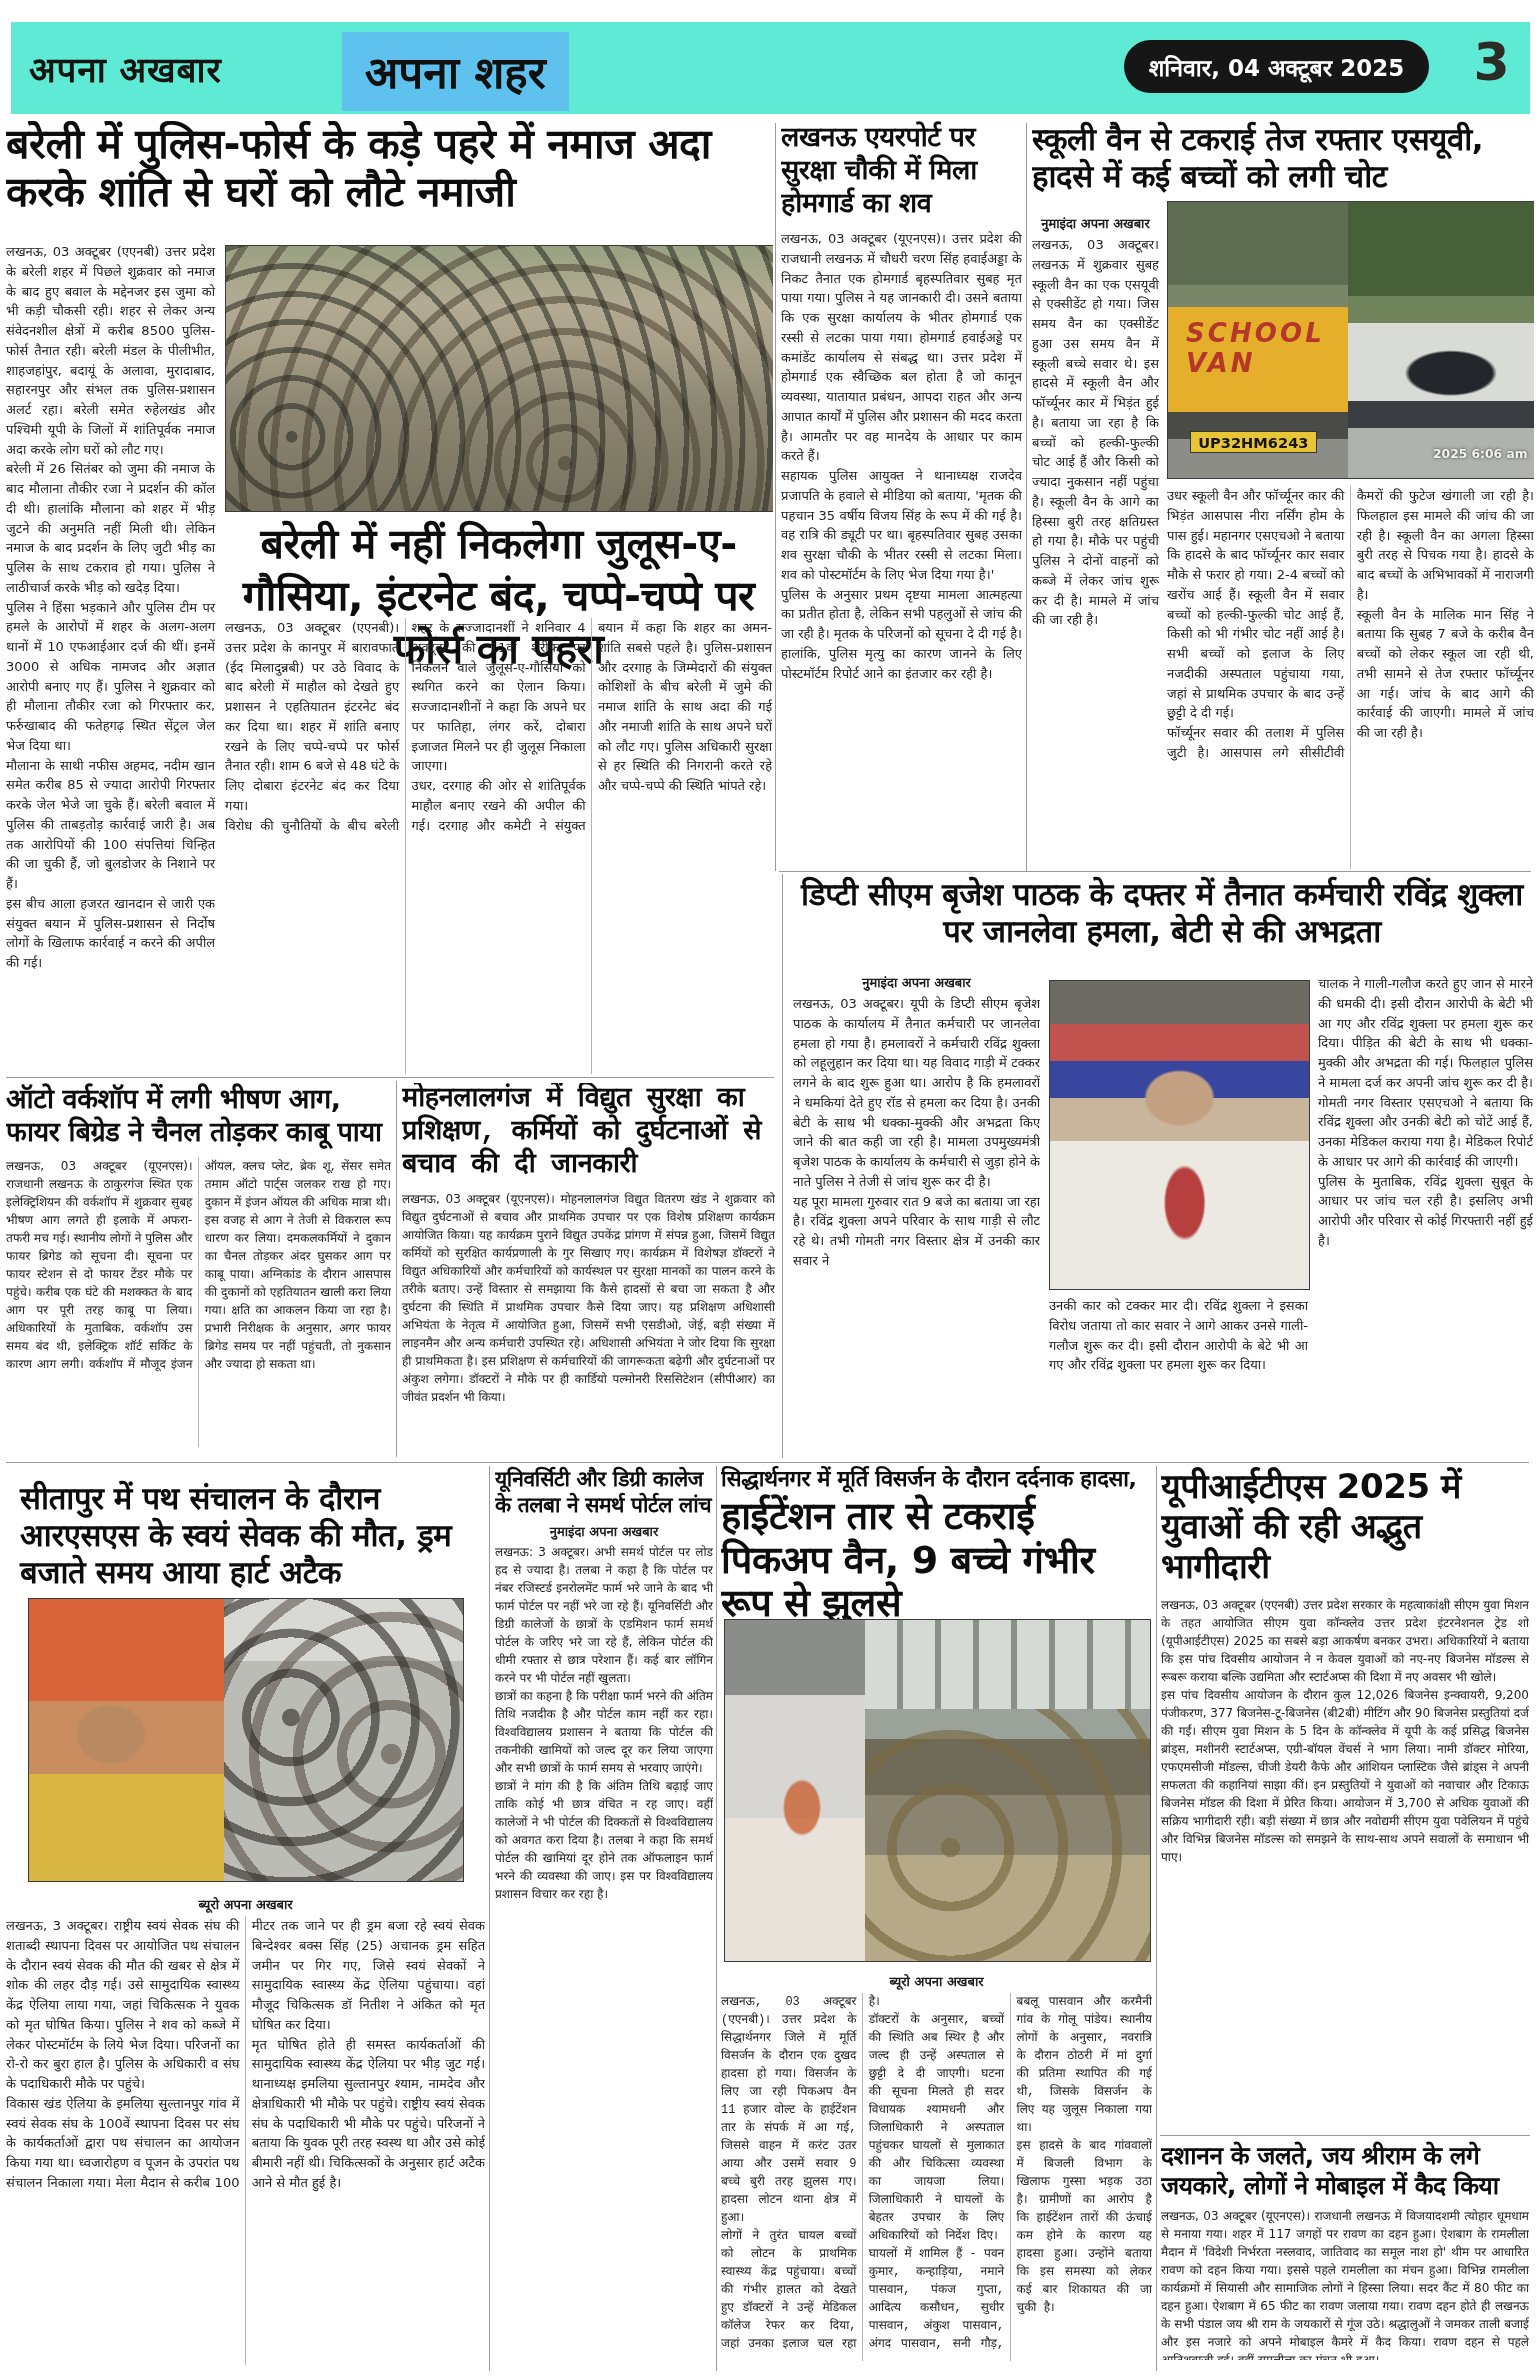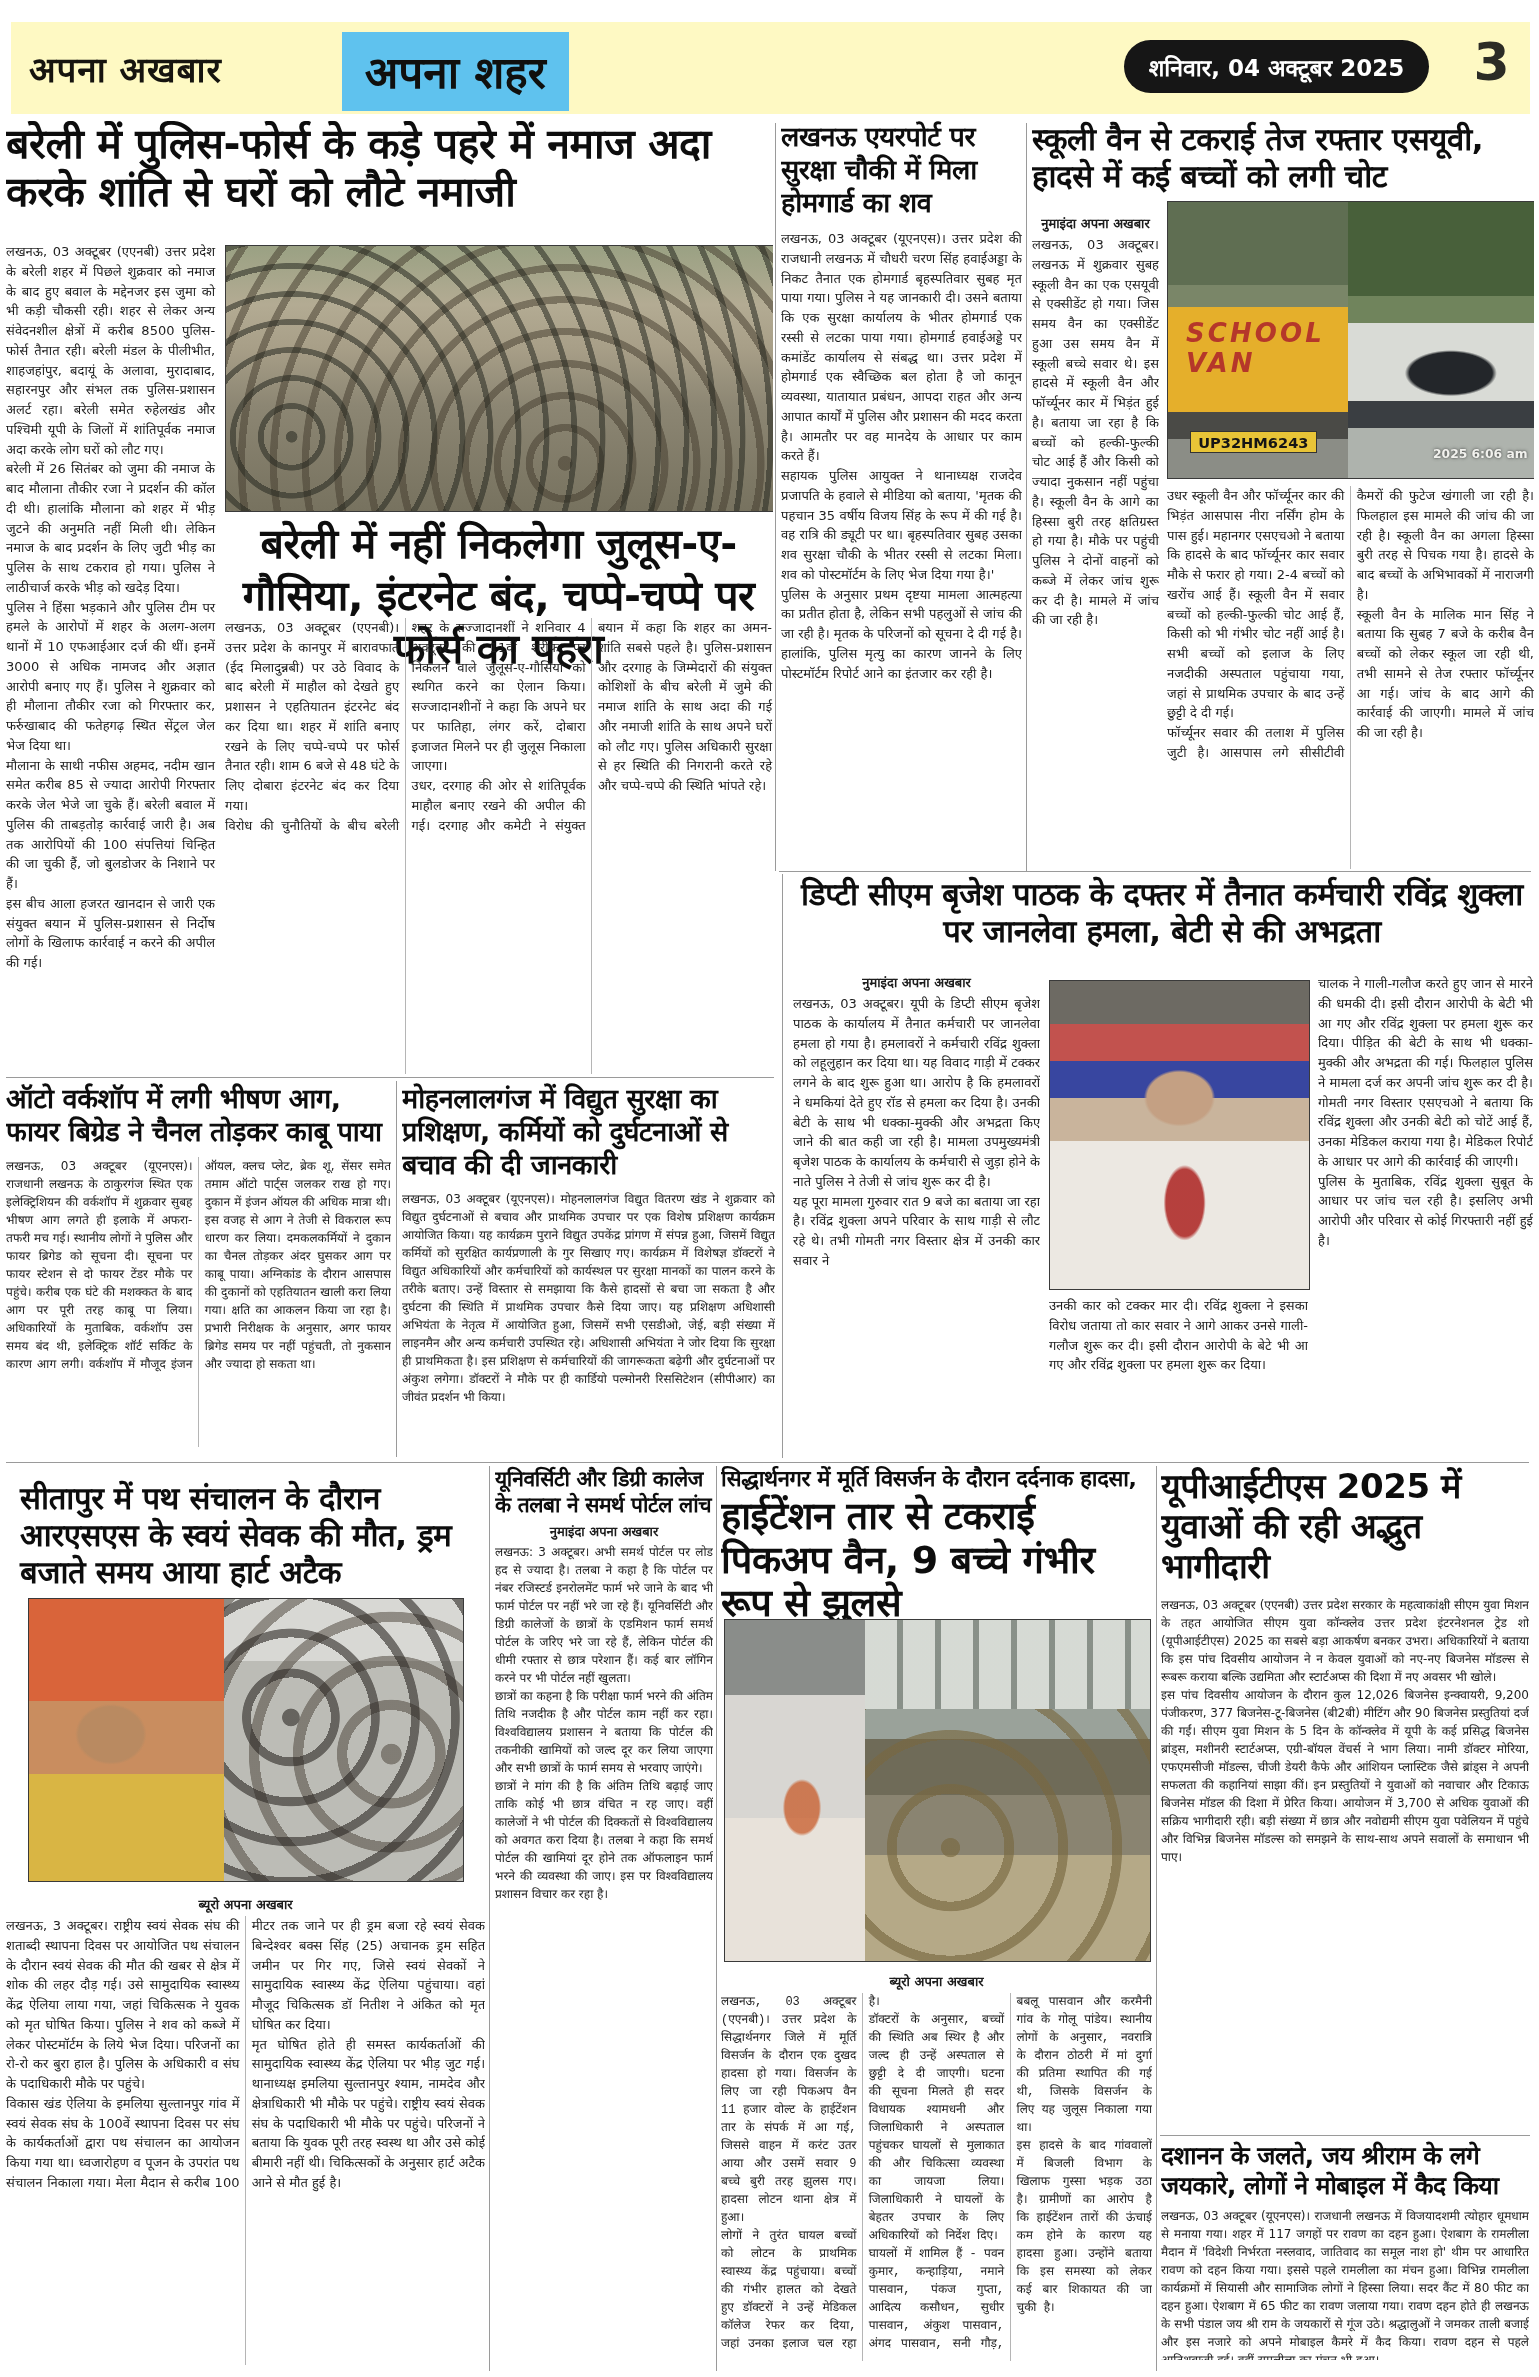--- a/index.html
+++ b/index.html
@@ -1,19 +1,19 @@
 <!DOCTYPE html>
 <html style="font-size:12.3px"><head>
 <meta charset="utf-8">
 <style>
   html,body{margin:0;padding:0;background:#ffffff;}
   .page{position:relative;width:1540px;height:2377px;background:#fff;overflow:hidden;
         font-family:"DejaVu Sans","Liberation Sans",sans-serif;color:#1c1c1c;}
   
-  .masthead{position:absolute;left:10.7px;top:21.5px;width:1519px;height:92px;background:#fef9c3;}
+  .masthead{position:absolute;left:10.7px;top:21.5px;width:1519px;height:92px;background:#5eead4;}
   .paper-name{position:absolute;left:18.4px;top:23px;font-size:35px;font-weight:800;color:#16140f;letter-spacing:0.8px;}
   .section-name{position:absolute;left:331px;top:10.7px;background:#5fc2ee;padding:9.2px 23px;font-size:44px;font-weight:800;color:#10100e;}
   .date-pill{position:absolute;right:101px;top:18.4px;background:#161616;color:#fff;font-size:23px;font-weight:700;
              padding:10.7px 24.5px;border-radius:28px;}
   .page-num{position:absolute;right:20px;top:10.7px;font-size:52px;font-weight:800;color:#2c2c25;}
   
   .vrule{position:absolute;width:0.8px;background:#9a9a9a;}
   .hrule{position:absolute;height:0.8px;background:#9a9a9a;}
   
   .article{position:absolute;overflow:hidden;}
@@ -141,21 +141,21 @@
     <div class="abs bt" style="left:528px;top:98px;width:215px;height:480px;overflow:hidden;">चालक ने गाली-गलौज करते हुए जान से मारने की धमकी दी। इसी दौरान आरोपी के बेटी भी आ गए और रविंद्र शुक्ला पर हमला शुरू कर दिया। पीड़ित की बेटी के साथ भी धक्का-मुक्की और अभद्रता की गई। फिलहाल पुलिस ने मामला दर्ज कर अपनी जांच शुरू कर दी है। गोमती नगर विस्तार एसएचओ ने बताया कि रविंद्र शुक्ला और उनकी बेटी को चोटें आई हैं, उनका मेडिकल कराया गया है। मेडिकल रिपोर्ट के आधार पर आगे की कार्रवाई की जाएगी।
 पुलिस के मुताबिक, रविंद्र शुक्ला सुबूत के आधार पर जांच चल रही है। इसलिए अभी आरोपी और परिवार से कोई गिरफ्तारी नहीं हुई है।</div>
   </section>
 
   <section class="article" style="left:6.1px;top:1083px;width:385px;height:376px;">
     <h2 class="hl h-md" style="margin:0;">ऑटो वर्कशॉप में लगी भीषण आग, फायर बिग्रेड ने चैनल तोड़कर काबू पाया</h2>
     <div class="bt cols-2 bt-sm" style="margin-top:7.7px;height:290px;overflow:hidden;">लखनऊ, 03 अक्टूबर (यूएनएस)। राजधानी लखनऊ के ठाकुरगंज स्थित एक इलेक्ट्रिशियन की वर्कशॉप में शुक्रवार सुबह भीषण आग लगते ही इलाके में अफरा-तफरी मच गई। स्थानीय लोगों ने पुलिस और फायर ब्रिगेड को सूचना दी। सूचना पर फायर स्टेशन से दो फायर टेंडर मौके पर पहुंचे। करीब एक घंटे की मशक्कत के बाद आग पर पूरी तरह काबू पा लिया। अधिकारियों के मुताबिक, वर्कशॉप उस समय बंद थी, इलेक्ट्रिक शॉर्ट सर्किट के कारण आग लगी। वर्कशॉप में मौजूद इंजन ऑयल, क्लच प्लेट, ब्रेक शू, सेंसर समेत तमाम ऑटो पार्ट्स जलकर राख हो गए। दुकान में इंजन ऑयल की अधिक मात्रा थी। इस वजह से आग ने तेजी से विकराल रूप धारण कर लिया। दमकलकर्मियों ने दुकान का चैनल तोड़कर अंदर घुसकर आग पर काबू पाया। अग्निकांड के दौरान आसपास की दुकानों को एहतियातन खाली करा लिया गया। क्षति का आकलन किया जा रहा है। प्रभारी निरीक्षक के अनुसार, अगर फायर ब्रिगेड समय पर नहीं पहुंचती, तो नुकसान और ज्यादा हो सकता था।</div>
   </section>
 
   <section class="article" style="left:402px;top:1083px;width:373px;height:376px;">
-    <h2 class="hl h-md" style="margin:0;">मोहनलालगंज में विद्युत सुरक्षा का प्रशिक्षण, कर्मियों को दुर्घटनाओं से बचाव की दी जानकारी</h2>
+    <h2 class="hl h-md" style="margin:0;font-family:Liberation Mono, monospace;">मोहनलालगंज में विद्युत सुरक्षा का प्रशिक्षण, कर्मियों को दुर्घटनाओं से बचाव की दी जानकारी</h2>
     <div class="bt bt-sm" style="margin-top:7.7px;height:290px;overflow:hidden;">लखनऊ, 03 अक्टूबर (यूएनएस)। मोहनलालगंज विद्युत वितरण खंड ने शुक्रवार को विद्युत दुर्घटनाओं से बचाव और प्राथमिक उपचार पर एक विशेष प्रशिक्षण कार्यक्रम आयोजित किया। यह कार्यक्रम पुराने विद्युत उपकेंद्र प्रांगण में संपन्न हुआ, जिसमें विद्युत कर्मियों को सुरक्षित कार्यप्रणाली के गुर सिखाए गए। कार्यक्रम में विशेषज्ञ डॉक्टरों ने विद्युत अधिकारियों और कर्मचारियों को कार्यस्थल पर सुरक्षा मानकों का पालन करने के तरीके बताए। उन्हें विस्तार से समझाया कि कैसे हादसों से बचा जा सकता है और दुर्घटना की स्थिति में प्राथमिक उपचार कैसे दिया जाए। यह प्रशिक्षण अधिशासी अभियंता के नेतृत्व में आयोजित हुआ, जिसमें सभी एसडीओ, जेई, बड़ी संख्या में लाइनमैन और अन्य कर्मचारी उपस्थित रहे। अधिशासी अभियंता ने जोर दिया कि सुरक्षा ही प्राथमिकता है। इस प्रशिक्षण से कर्मचारियों की जागरूकता बढ़ेगी और दुर्घटनाओं पर अंकुश लगेगा। डॉक्टरों ने मौके पर ही कार्डियो पल्मोनरी रिससिटेशन (सीपीआर) का जीवंत प्रदर्शन भी किया।</div>
   </section>
 
   <section class="article" style="left:6.1px;top:1466px;width:479px;height:905px;">
     <h2 class="hl h-lg" style="margin:14px;">सीतापुर में पथ संचालन के दौरान आरएसएस के स्वयं सेवक की मौत, ड्रम बजाते समय आया हार्ट अटैक</h2>
     <div class="photo" style="left:21.5px;top:132px;width:434px;height:282px;">
       <div class="abs photo-turban" style="left:0;top:0;width:45%;height:100%;"></div>
       <div class="abs photo-crowd" style="left:45%;top:0;width:55%;height:100%;"></div>
     </div>
     <div class="abs" style="left:0;top:426px;width:479px;height:479px;">

